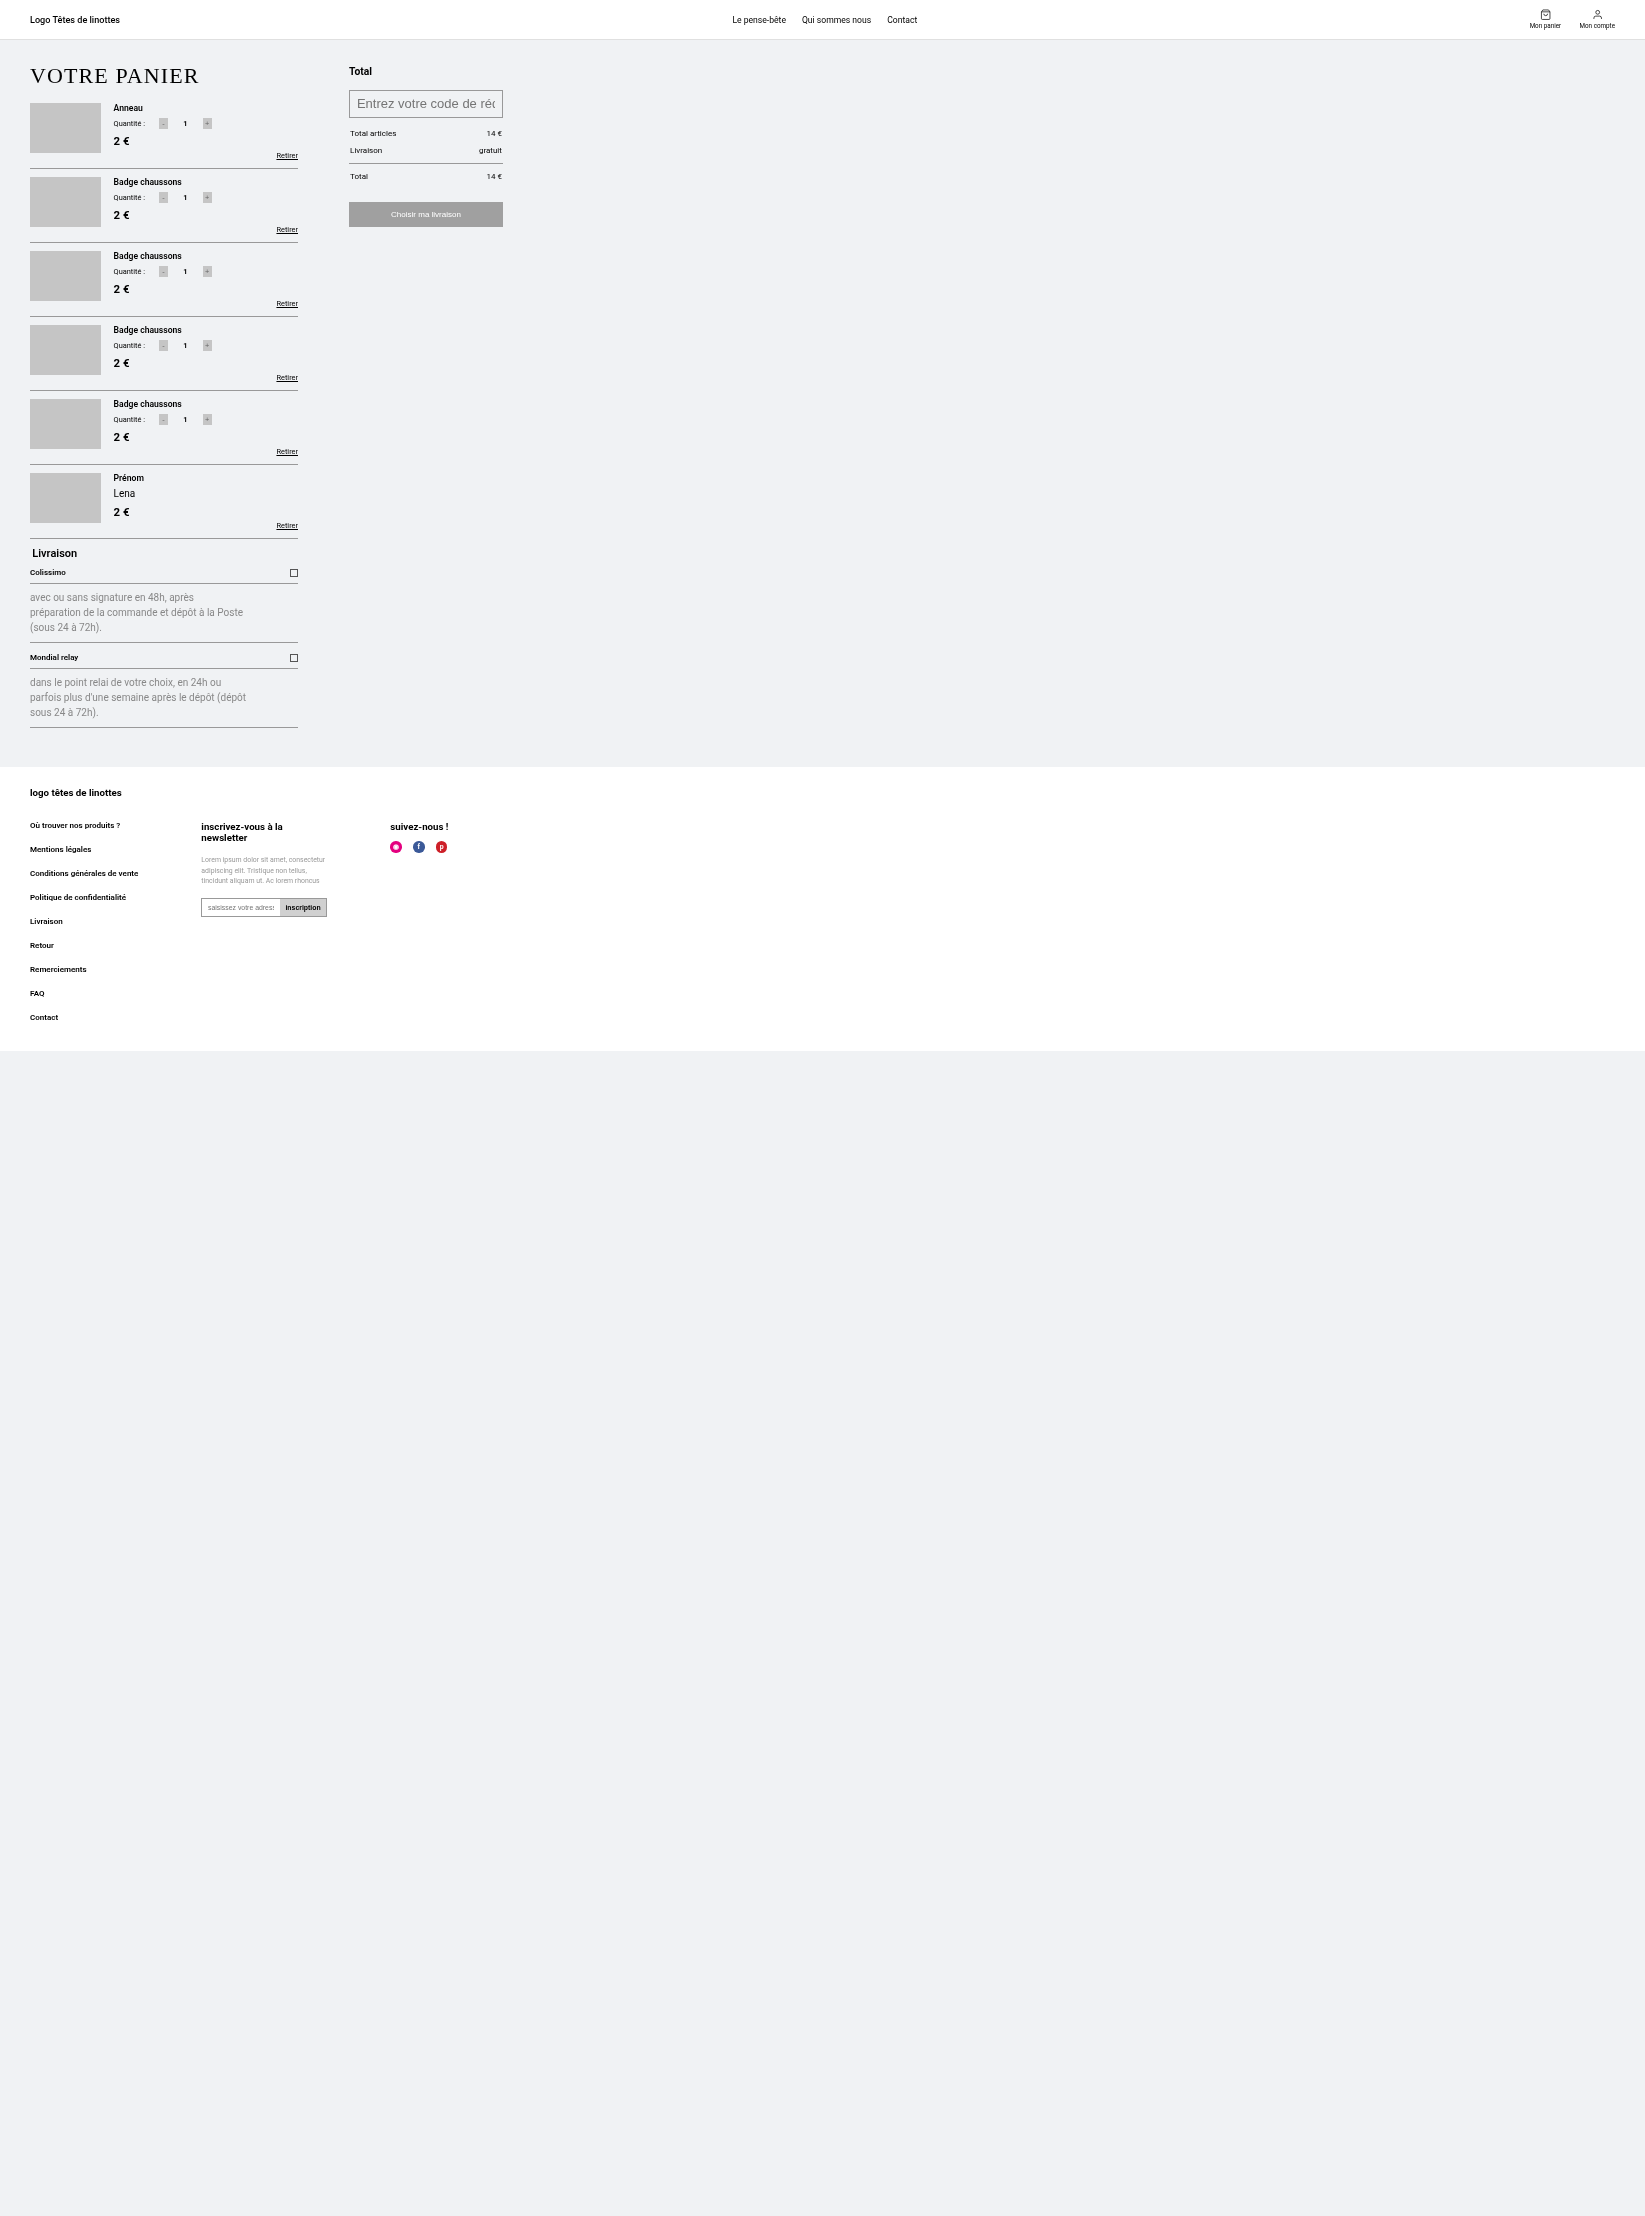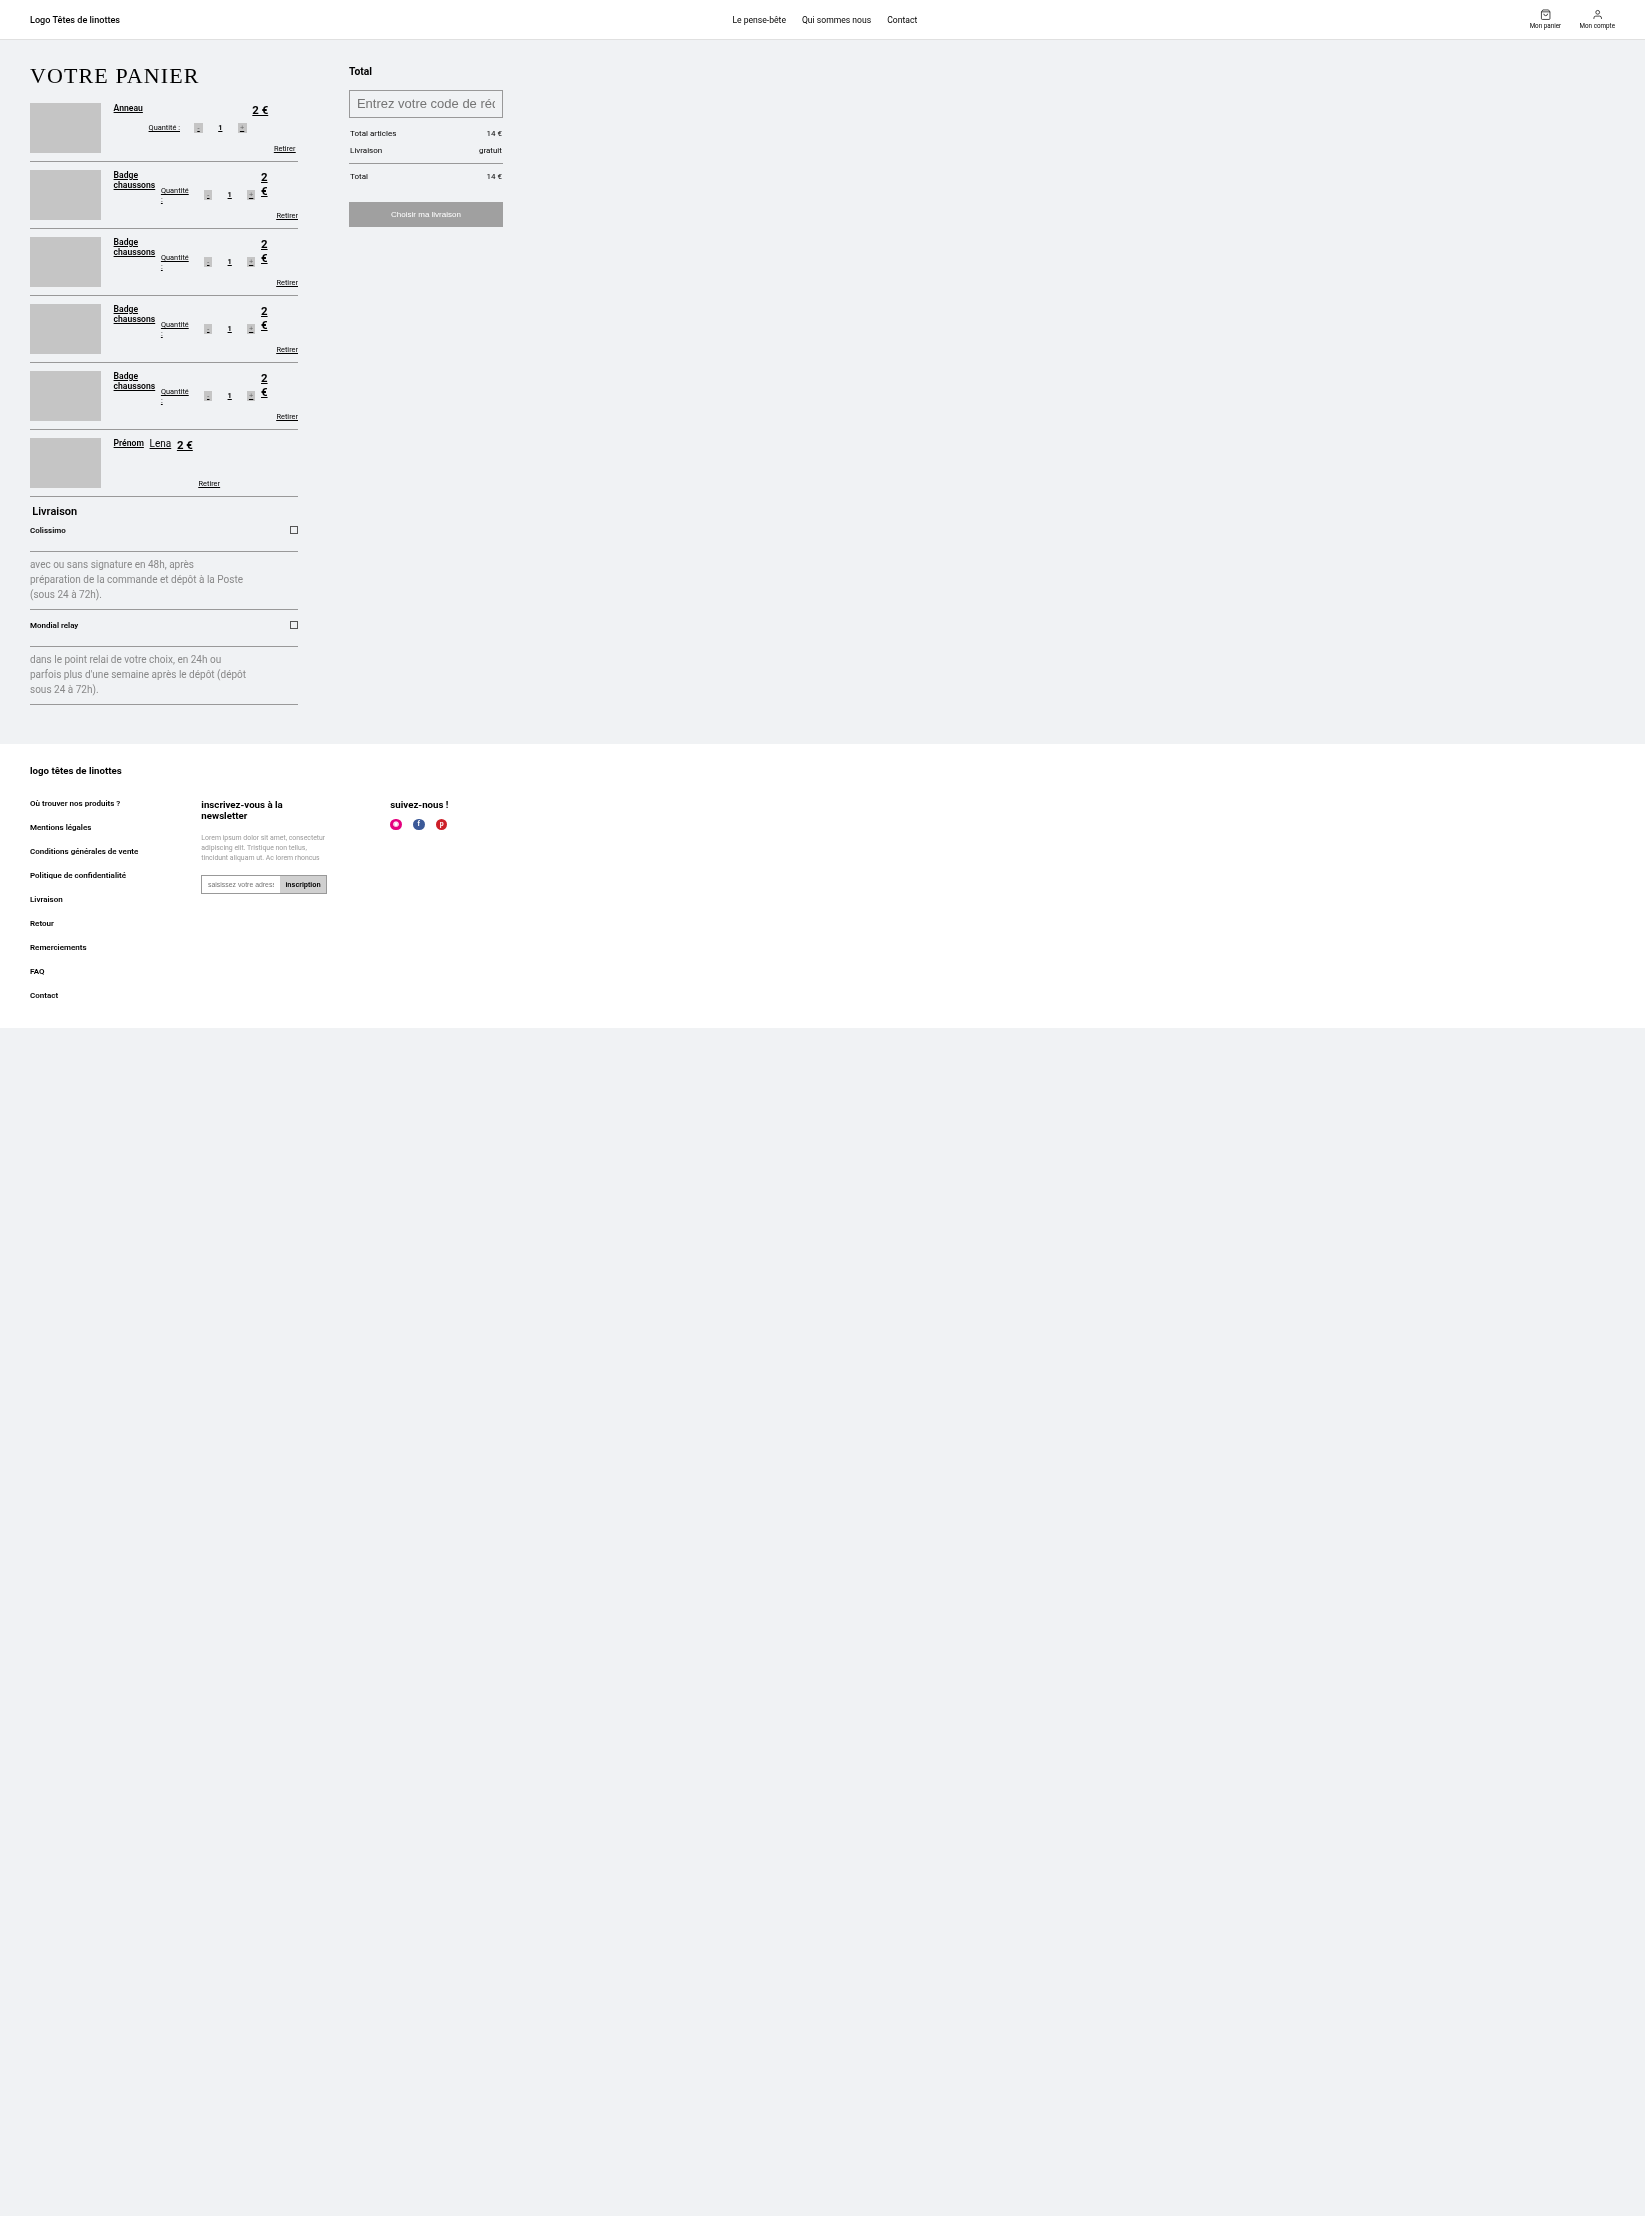--- a/index.html
+++ b/index.html
@@ -9,31 +9,31 @@
 .nav { display:flex; gap:16px; }
 .nav a { text-decoration:none; color:#000; font-size:8.6px; }
 .header-icons { display:flex; gap:18.3px; }
 .header-icon { display:flex; flex-direction:column; align-items:center; gap:2.3px; cursor:pointer; }
 .header-icon span { font-size:6.3px; }
 .main { display:flex; gap:51px; padding:23px 30px 28.6px; max-width:685px; }
 .cart-col { flex:1; max-width:268px; }
 .cart-title { font-family:"Brush Script MT",cursive; font-size:22px; letter-spacing:1.1px; font-weight:400; margin-bottom:13.7px; text-transform:uppercase; }
 .item { display:flex; gap:12.6px; padding-bottom:8px; border-bottom:0.6px solid #999; margin-bottom:8px; }
 .item-img { width:71px; height:50px; background:#c5c5c5; flex-shrink:0; }
-.item-info { flex:1; display:flex; flex-direction:row; gap:5.7px;text-decoration:underline; }
+.item-info { flex:1; display:flex; flex-direction:column; gap:5.7px; }
 .item-name { font-size:8.6px; font-weight:600; }
 .qty-row { display:flex; align-items:center; gap:14px; font-size:7.4px; }
 .qty-btn { width:9.1px; height:10.3px; background:#c5c5c5; border:none; cursor:pointer; font-size:7.4px; color:#666; display:flex; align-items:center; justify-content:center; }
 .qty-val { font-weight:700; font-size:7.4px; padding:0 1.1px; }
 .item-price { font-size:11.4px; font-weight:700; }
 .item-sub { font-size:10px; }
 .remove { align-self:flex-end; font-size:7.4px; text-decoration:underline; cursor:pointer; margin-top:-3.4px; }
 .shipping-title { font-size:11px; font-weight:600; margin:8px 0 8px 2.3px; }
 .ship-opt { border-bottom:0.6px solid #999; padding-bottom:6.9px; margin-bottom:10.3px; }
-.ship-head { display:flex; justify-content:space-between; align-items:center; padding-bottom:16px; border-bottom:0.6px solid #999; margin-bottom:5.7px; }
+.ship-head { display:flex; justify-content:space-between; align-items:center; padding-bottom:6px; border-bottom:0.6px solid #999; margin-bottom:5.7px; }
 .ship-name { font-size:8px; font-weight:600; }
 .ship-check { width:8px; height:8px; border:1.1px solid #555; cursor:pointer; }
 .ship-desc { font-size:10px; color:#888; line-height:1.5; max-width:217px; }
 .total-col { width:154px; padding-top:2.3px; }
 .total-title { font-size:10.3px; font-weight:700; margin-bottom:11.4px; }
 .promo { width:100%; padding:5.7px 6.9px; border:0.6px solid #999; background:transparent; font-size:13px; margin-bottom:11px; }
 .total-row { display:flex; justify-content:space-between; font-size:8px; margin-bottom:8px; padding:0 1.1px;gap:21px; }
 .total-divider { border:none; border-top:0.6px solid #999; margin-bottom:8px; }
 .checkout-btn { width:100%; padding:8px; background:#a0a0a0; color:#fff; border:none; font-size:8px; cursor:pointer; margin-top:12.6px; }
 .footer { background:#fff; padding:20.6px 30px 28.6px; }

